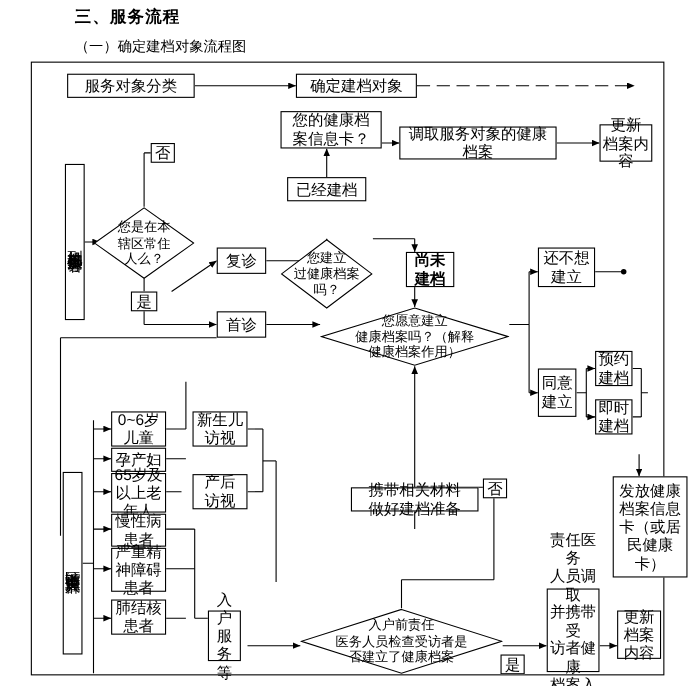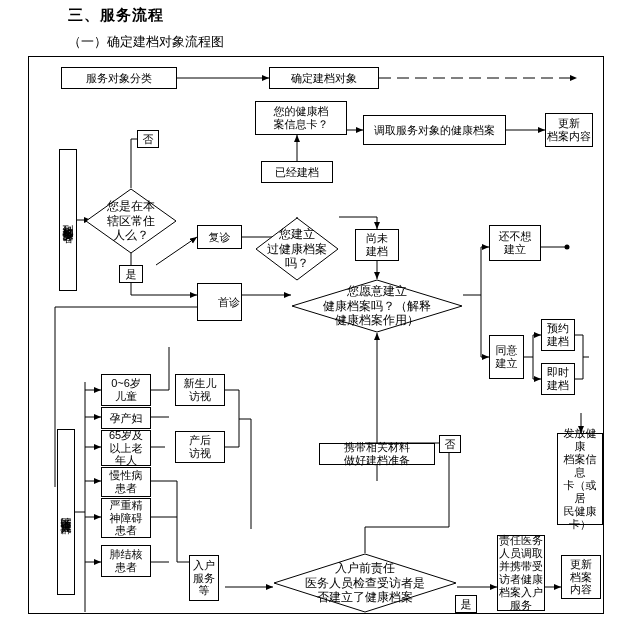--- a/index.html
+++ b/index.html
@@ -25,21 +25,21 @@
     border:1px solid #000;
     background:#fff;
   }
   .node{
     position:absolute;
     border:1px solid #000;
     background:#fff;
     box-sizing:border-box;
     display:flex;align-items:center;justify-content:center;
     text-align:center;
-    font-size:11px;
+    font-size:14px;
     line-height:1.18;
     padding:1px;
   }
   .node.vert{
     writing-mode:vertical-rl;
     text-orientation:upright;
     letter-spacing:1px;
     line-height:1.1;
   }
   .diamond-wrap{position:absolute;}
@@ -207,34 +207,34 @@
     <span>已经建档</span>
   </div>
 
   <div class="node" style="left:90px;top:208px;width:24px;height:18px;">
     <span>是</span>
   </div>
 
   <div class="node" style="left:168px;top:168px;width:45px;height:24px;">
     <span>复诊</span>
   </div>
-  <div class="node" style="left:168px;top:226px;width:45px;height:38px;justify-content:flex-end;">
+  <div class="node" style="left:168px;top:226px;width:45px;height:24px;">
     <span>首诊</span>
   </div>
 
   <div class="diamond-wrap" style="left:226px;top:160px;width:84px;height:64px;">
     <svg width="84" height="64">
         <polygon points="42,1 83,32 42,63 1,32" fill="#fff" stroke="#000" stroke-width="1"></polygon>
       </svg>
     <div class="diamond-label" style="white-space:pre-line;"><span>您建立
 过健康档案
 吗？</span></div>
   </div>
 
-  <div class="node" style="left:326px;top:172px;width:44px;height:32px;white-space:pre-line;">
+  <div class="node" style="left:340px;top:172px;width:44px;height:32px;white-space:pre-line;font-weight:bold;">
     <span>尚未
 建档</span>
   </div>
 
   <div class="diamond-wrap" style="left:262px;top:222px;width:172px;height:54px;">
     <svg width="172" height="54">
         <polygon points="86,1 171,27 86,53 1,27" fill="#fff" stroke="#000" stroke-width="1"></polygon>
       </svg>
     <div class="diamond-label" style="white-space:pre-line;"><span>您愿意建立
 健康档案吗？（解释
@@ -251,21 +251,21 @@
 建立</span>
   </div>
   <div class="node" style="left:512px;top:262px;width:34px;height:32px;white-space:pre-line;">
     <span>预约
 建档</span>
   </div>
   <div class="node" style="left:512px;top:306px;width:34px;height:32px;white-space:pre-line;">
     <span>即时
 建档</span>
   </div>
-  <div class="node" style="left:528px;top:376px;width:46px;height:92px;white-space:pre-line;">
+  <div class="node" style="left:528px;top:376px;width:68px;height:92px;white-space:pre-line;">
     <span>发放健康
 档案信息
 卡（或居
 民健康
 卡）</span>
   </div>
 
   <div class="node vert" style="left:28px;top:372px;width:18px;height:166px;">
     <span>辖区重点管理人群</span>
   </div>

